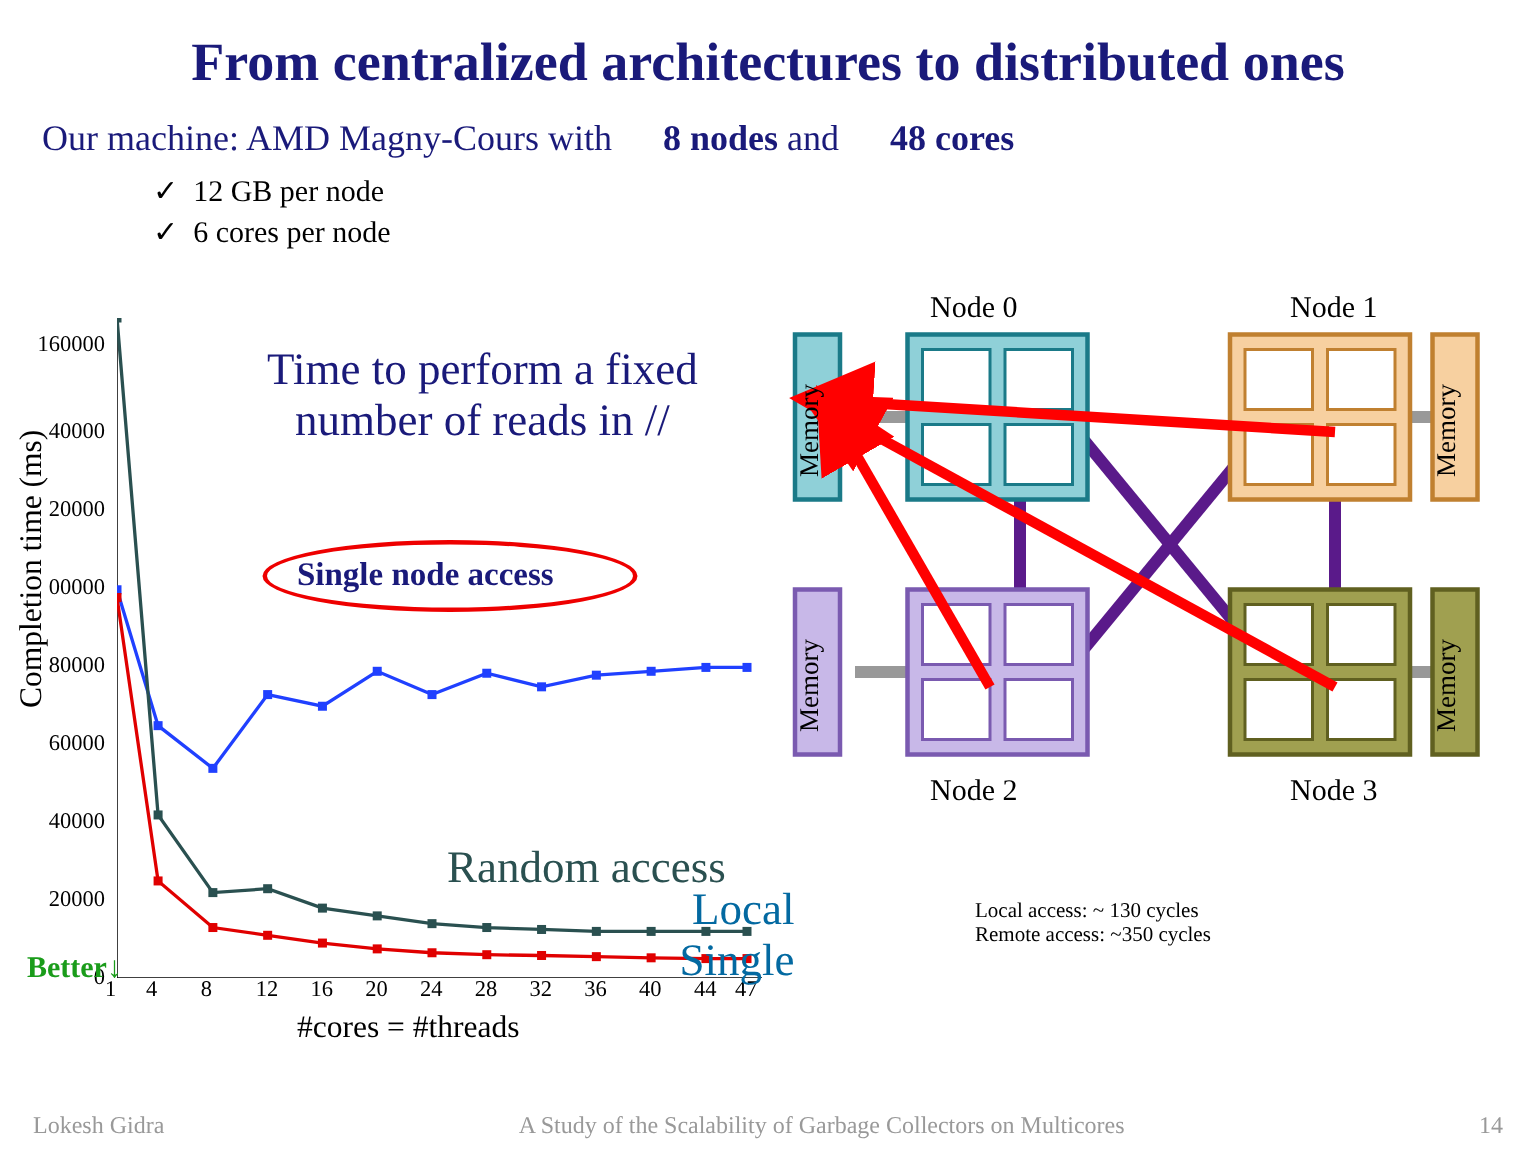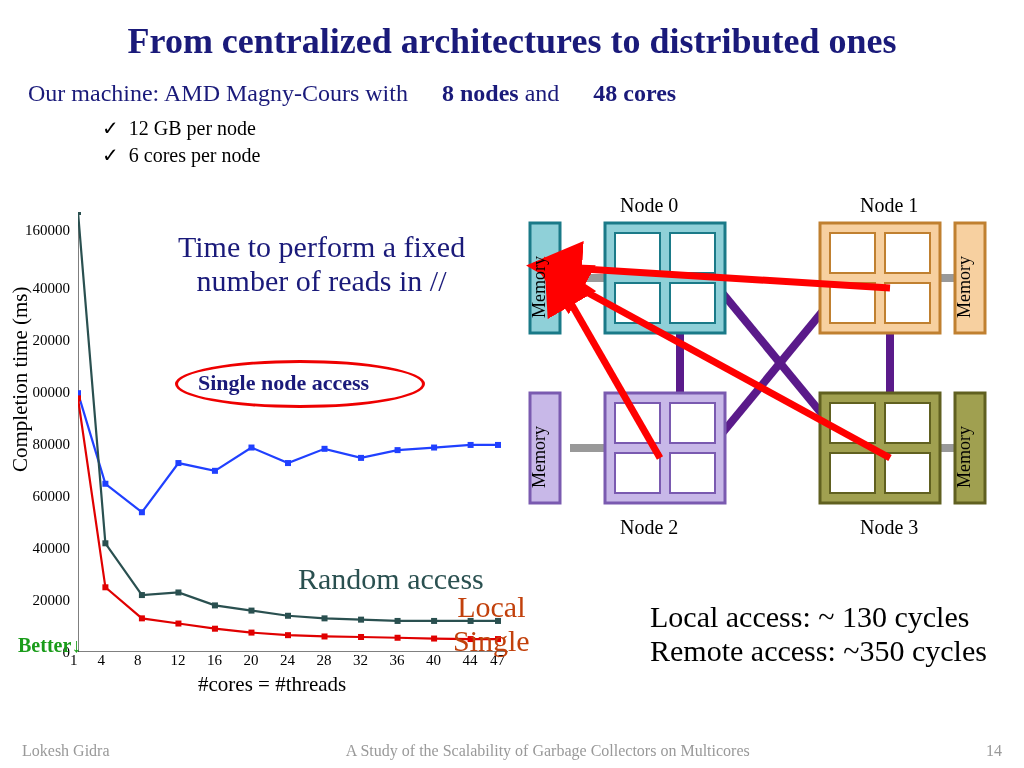--- a/index.html
+++ b/index.html
@@ -78,21 +78,21 @@
   position: absolute;
   left: 510px; top: 198px;
   width: 490px; height: 360px;
 }
 .diagram svg { width: 100%; height: 100%; }
 .node-label { font-size: 20px; }
 .mem-label { font-size: 18px; }
 .cycles {
   position: absolute;
   left: 650px; top: 600px;
-  font-size: 30px;
+  font-size: 14px;
 }
 .single-node-callout {
   position: absolute;
   left: 180px; top: 158px;
   font-size: 22px;
   color: #1a1a7a;
   font-weight: bold;
 }
 .single-node-ellipse {
   position: absolute;
@@ -202,21 +202,21 @@
   <div class="chart-note" style="left:160px;top:18px;color:#1a1a7a;">
     <div>Time to perform a fixed</div>
     <div>number of reads in //</div>
   </div>
 
   <div class="single-node-ellipse"></div>
   <div class="single-node-callout">Single node access</div>
 
   <div class="chart-note" style="left:280px;top:350px;color:#2a5050;">Random access</div>
 
-  <div class="chart-note" style="left:435px;top:378px;color:#c2410c;text-align:center;">
+  <div class="chart-note" style="left:435px;top:378px;color:#0369a1;text-align:right;">
     <div>Local</div>
     <div>Single</div>
   </div>
 
   <div class="better">Better↓</div>
   <div class="chart-xlabel">#cores = #threads</div>
 </div>
 
 <div class="diagram">
   <svg viewBox="0 0 490 360">

